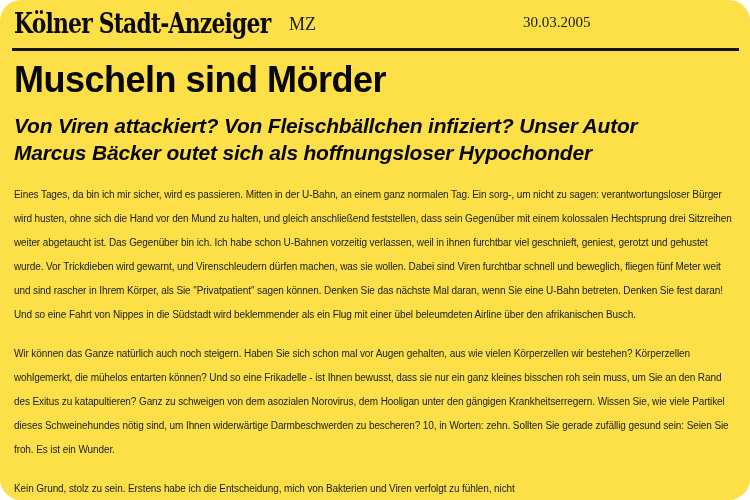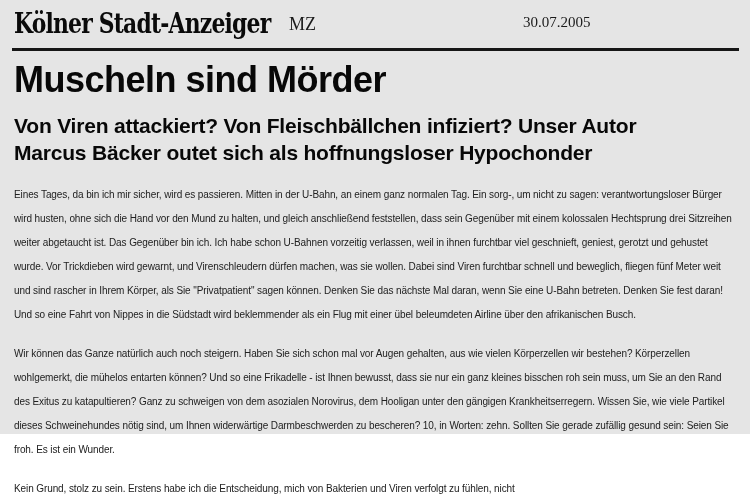--- a/index.html
+++ b/index.html
@@ -5,23 +5,24 @@
   * { margin: 0; padding: 0; box-sizing: border-box; }
   html, body { width: 750px; height: 500px; }
   body {
     background: #ffffff;
     font-family: "Liberation Sans", sans-serif;
     overflow: hidden;
   }
   .page {
     position: relative;
     width: 750px;
-    height: 434px;
-    background: #e5e5e5;
+    height: 500px;
+    background: #fde047;
     color: #111111;
+    border-radius: 21px;
   }
   
   .masthead {
     position: relative;
     height: 51px;
   }
   .logo {
     position: absolute;
     left: 14px;
     top: 7px;
@@ -67,20 +68,21 @@
     font-weight: bold;
     letter-spacing: -0.5px;
     color: #080808;
   }
   .subheadline {
     margin-top: 17px;
     width: 696px;
     font-size: 21px;
     line-height: 27px;
     font-weight: bold;
+    font-style: italic;
     letter-spacing: -0.2px;
     color: #080808;
   }
   .bodycopy { margin-top: 17px; }
   .bodycopy p {
     width: 724px;
     font-size: 10px;
     line-height: 24px;
     letter-spacing: -0.1px;
     color: #212121;
@@ -88,21 +90,21 @@
   }
 </style>
 </head>
 <body>
 
 <div class="page">
 
   <div class="masthead">
     <div class="logo">Kölner Stadt-Anzeiger</div>
     <div class="edition-code">MZ</div>
-    <div class="masthead-date">30.07.2005</div>
+    <div class="masthead-date">30.03.2005</div>
     <div class="header-rule"></div>
   </div>
 
   <div class="content">
     <h1 class="headline">Muscheln sind Mörder</h1>
 
     <h2 class="subheadline">Von Viren attackiert? Von Fleischbällchen infiziert? Unser Autor Marcus Bäcker outet sich als hoffnungsloser Hypochonder</h2>
 
     <div class="bodycopy">
       <p>Eines Tages, da bin ich mir sicher, wird es passieren. Mitten in der U-Bahn, an einem ganz normalen Tag. Ein sorg-, um nicht zu sagen: verantwortungsloser Bürger wird husten, ohne sich die Hand vor den Mund zu halten, und gleich anschließend feststellen, dass sein Gegenüber mit einem kolossalen Hechtsprung drei Sitzreihen weiter abgetaucht ist. Das Gegenüber bin ich. Ich habe schon U-Bahnen vorzeitig verlassen, weil in ihnen furchtbar viel geschnieft, geniest, gerotzt und gehustet wurde. Vor Trickdieben wird gewarnt, und Virenschleudern dürfen machen, was sie wollen. Dabei sind Viren furchtbar schnell und beweglich, fliegen fünf Meter weit und sind rascher in Ihrem Körper, als Sie "Privatpatient" sagen können. Denken Sie das nächste Mal daran, wenn Sie eine U-Bahn betreten. Denken Sie fest daran! Und so eine Fahrt von Nippes in die Südstadt wird beklemmender als ein Flug mit einer übel beleumdeten Airline über den afrikanischen Busch.</p>

